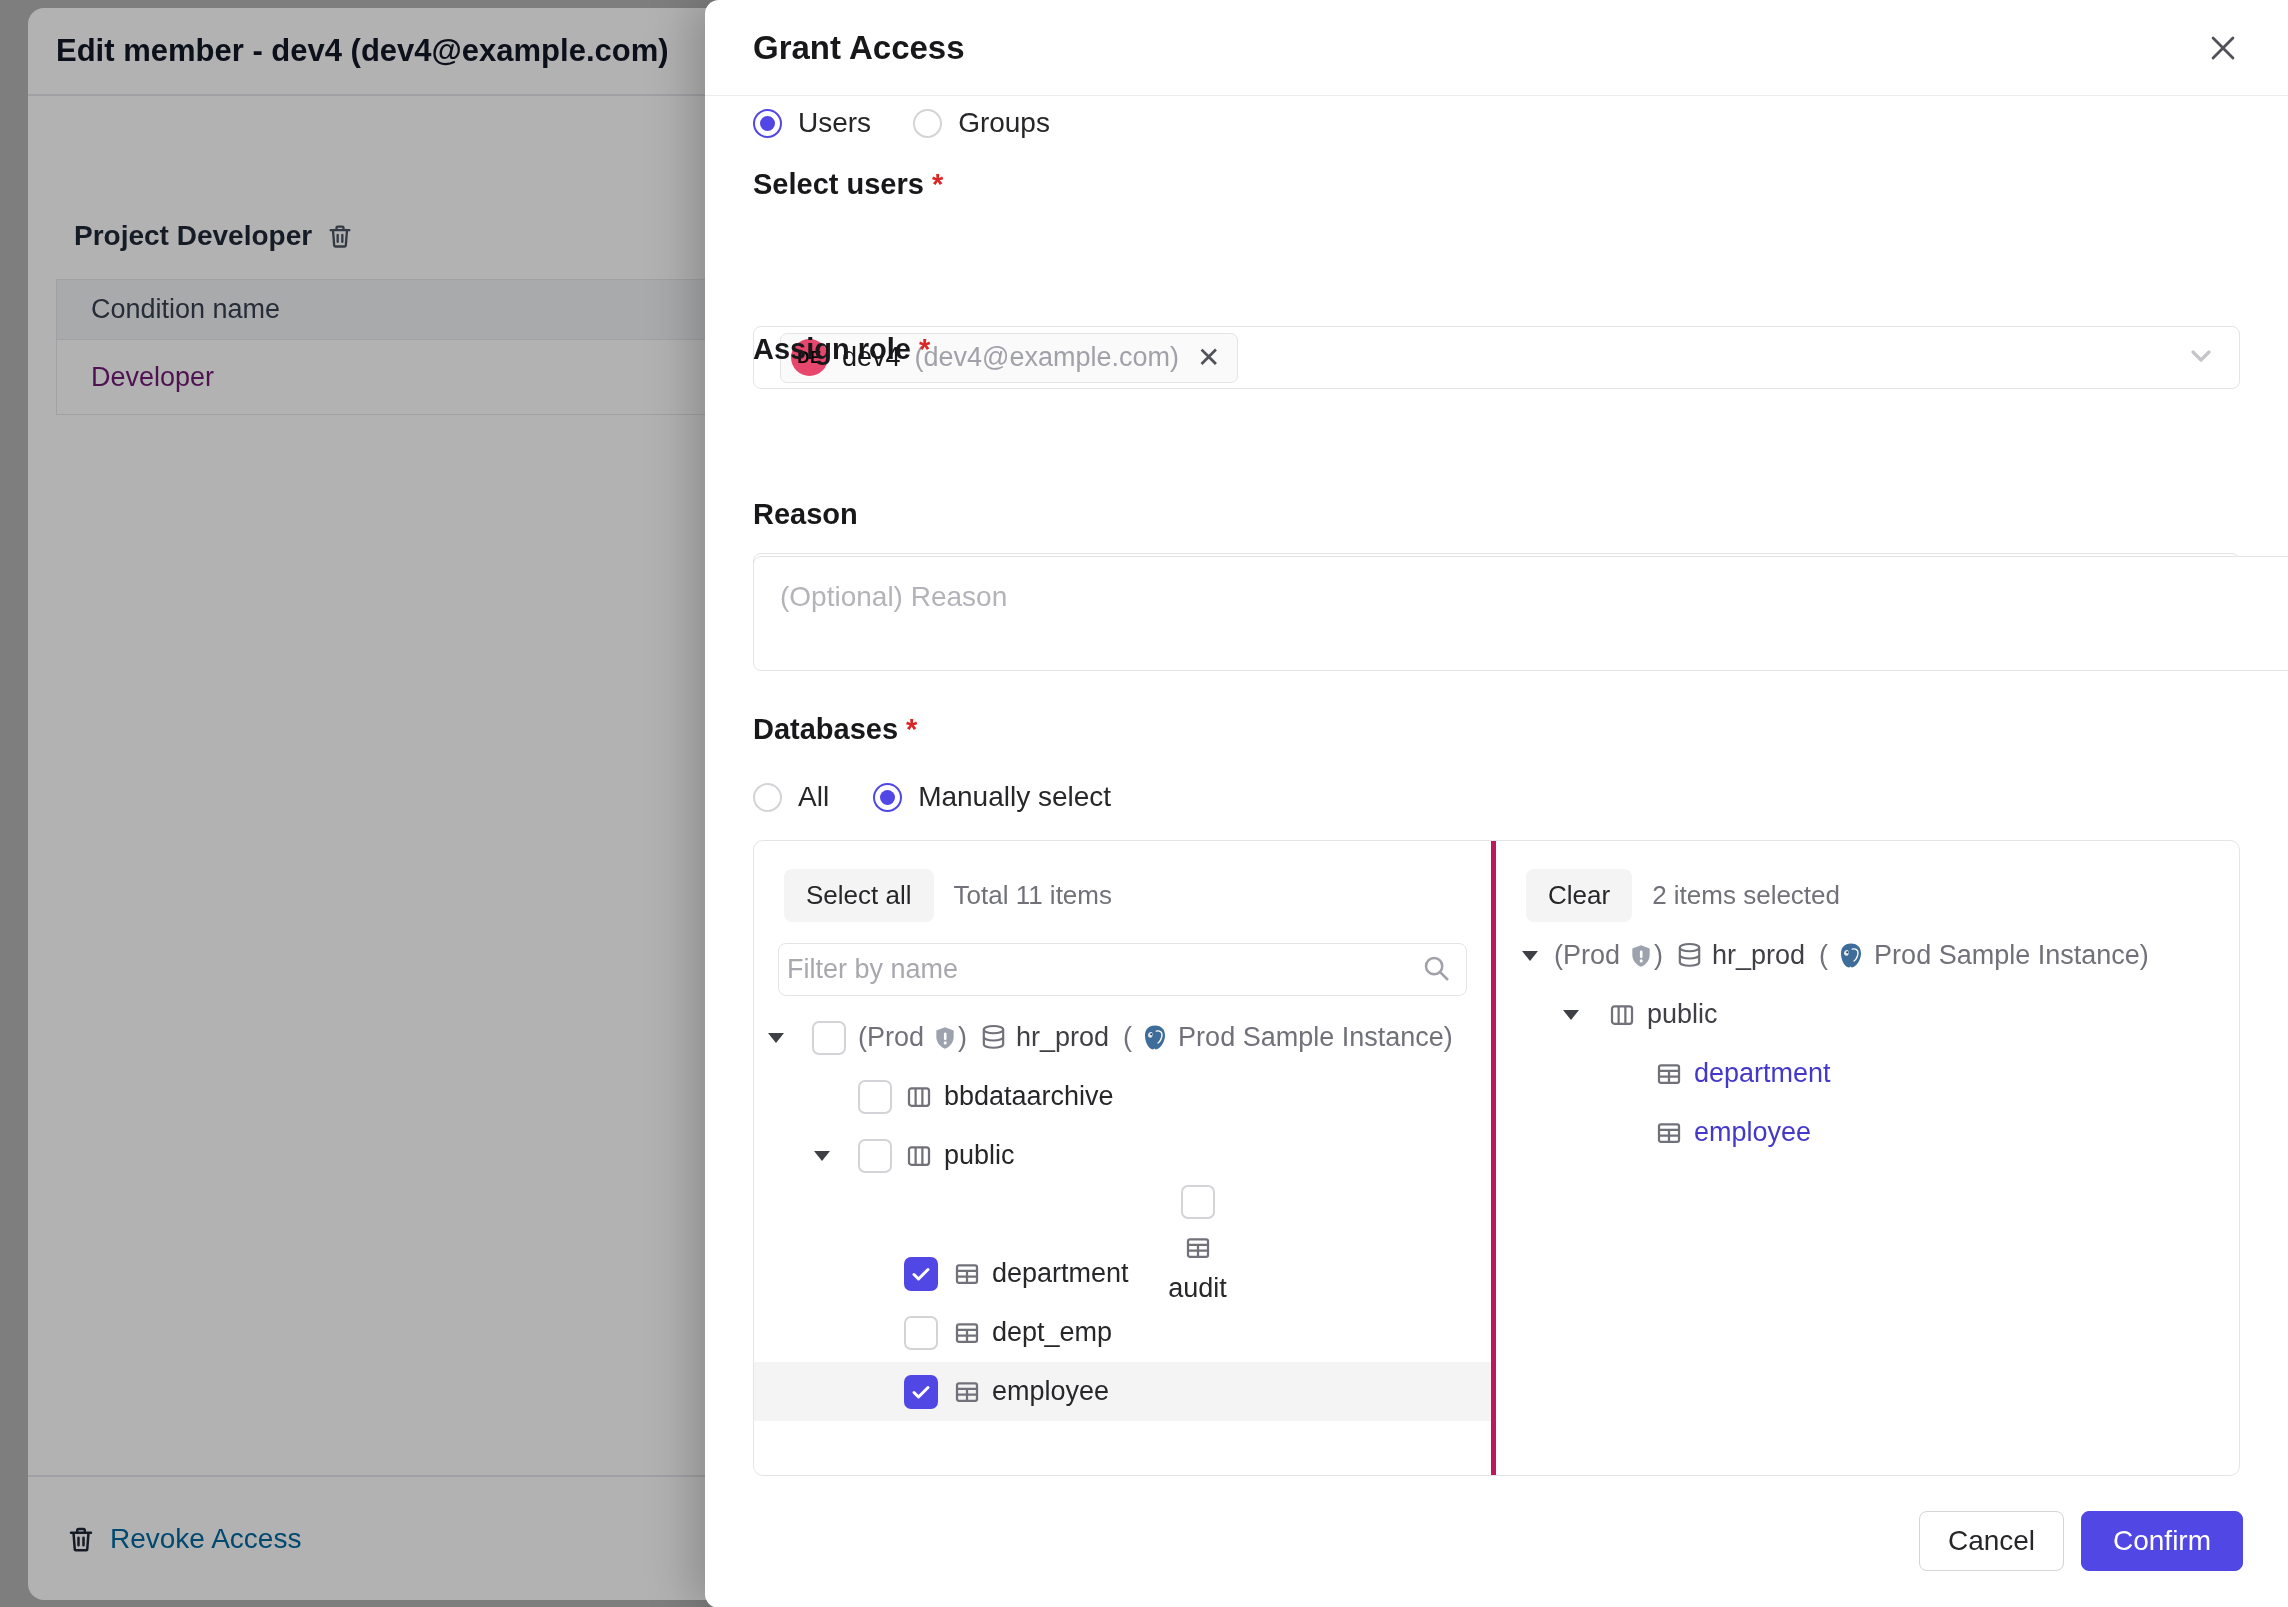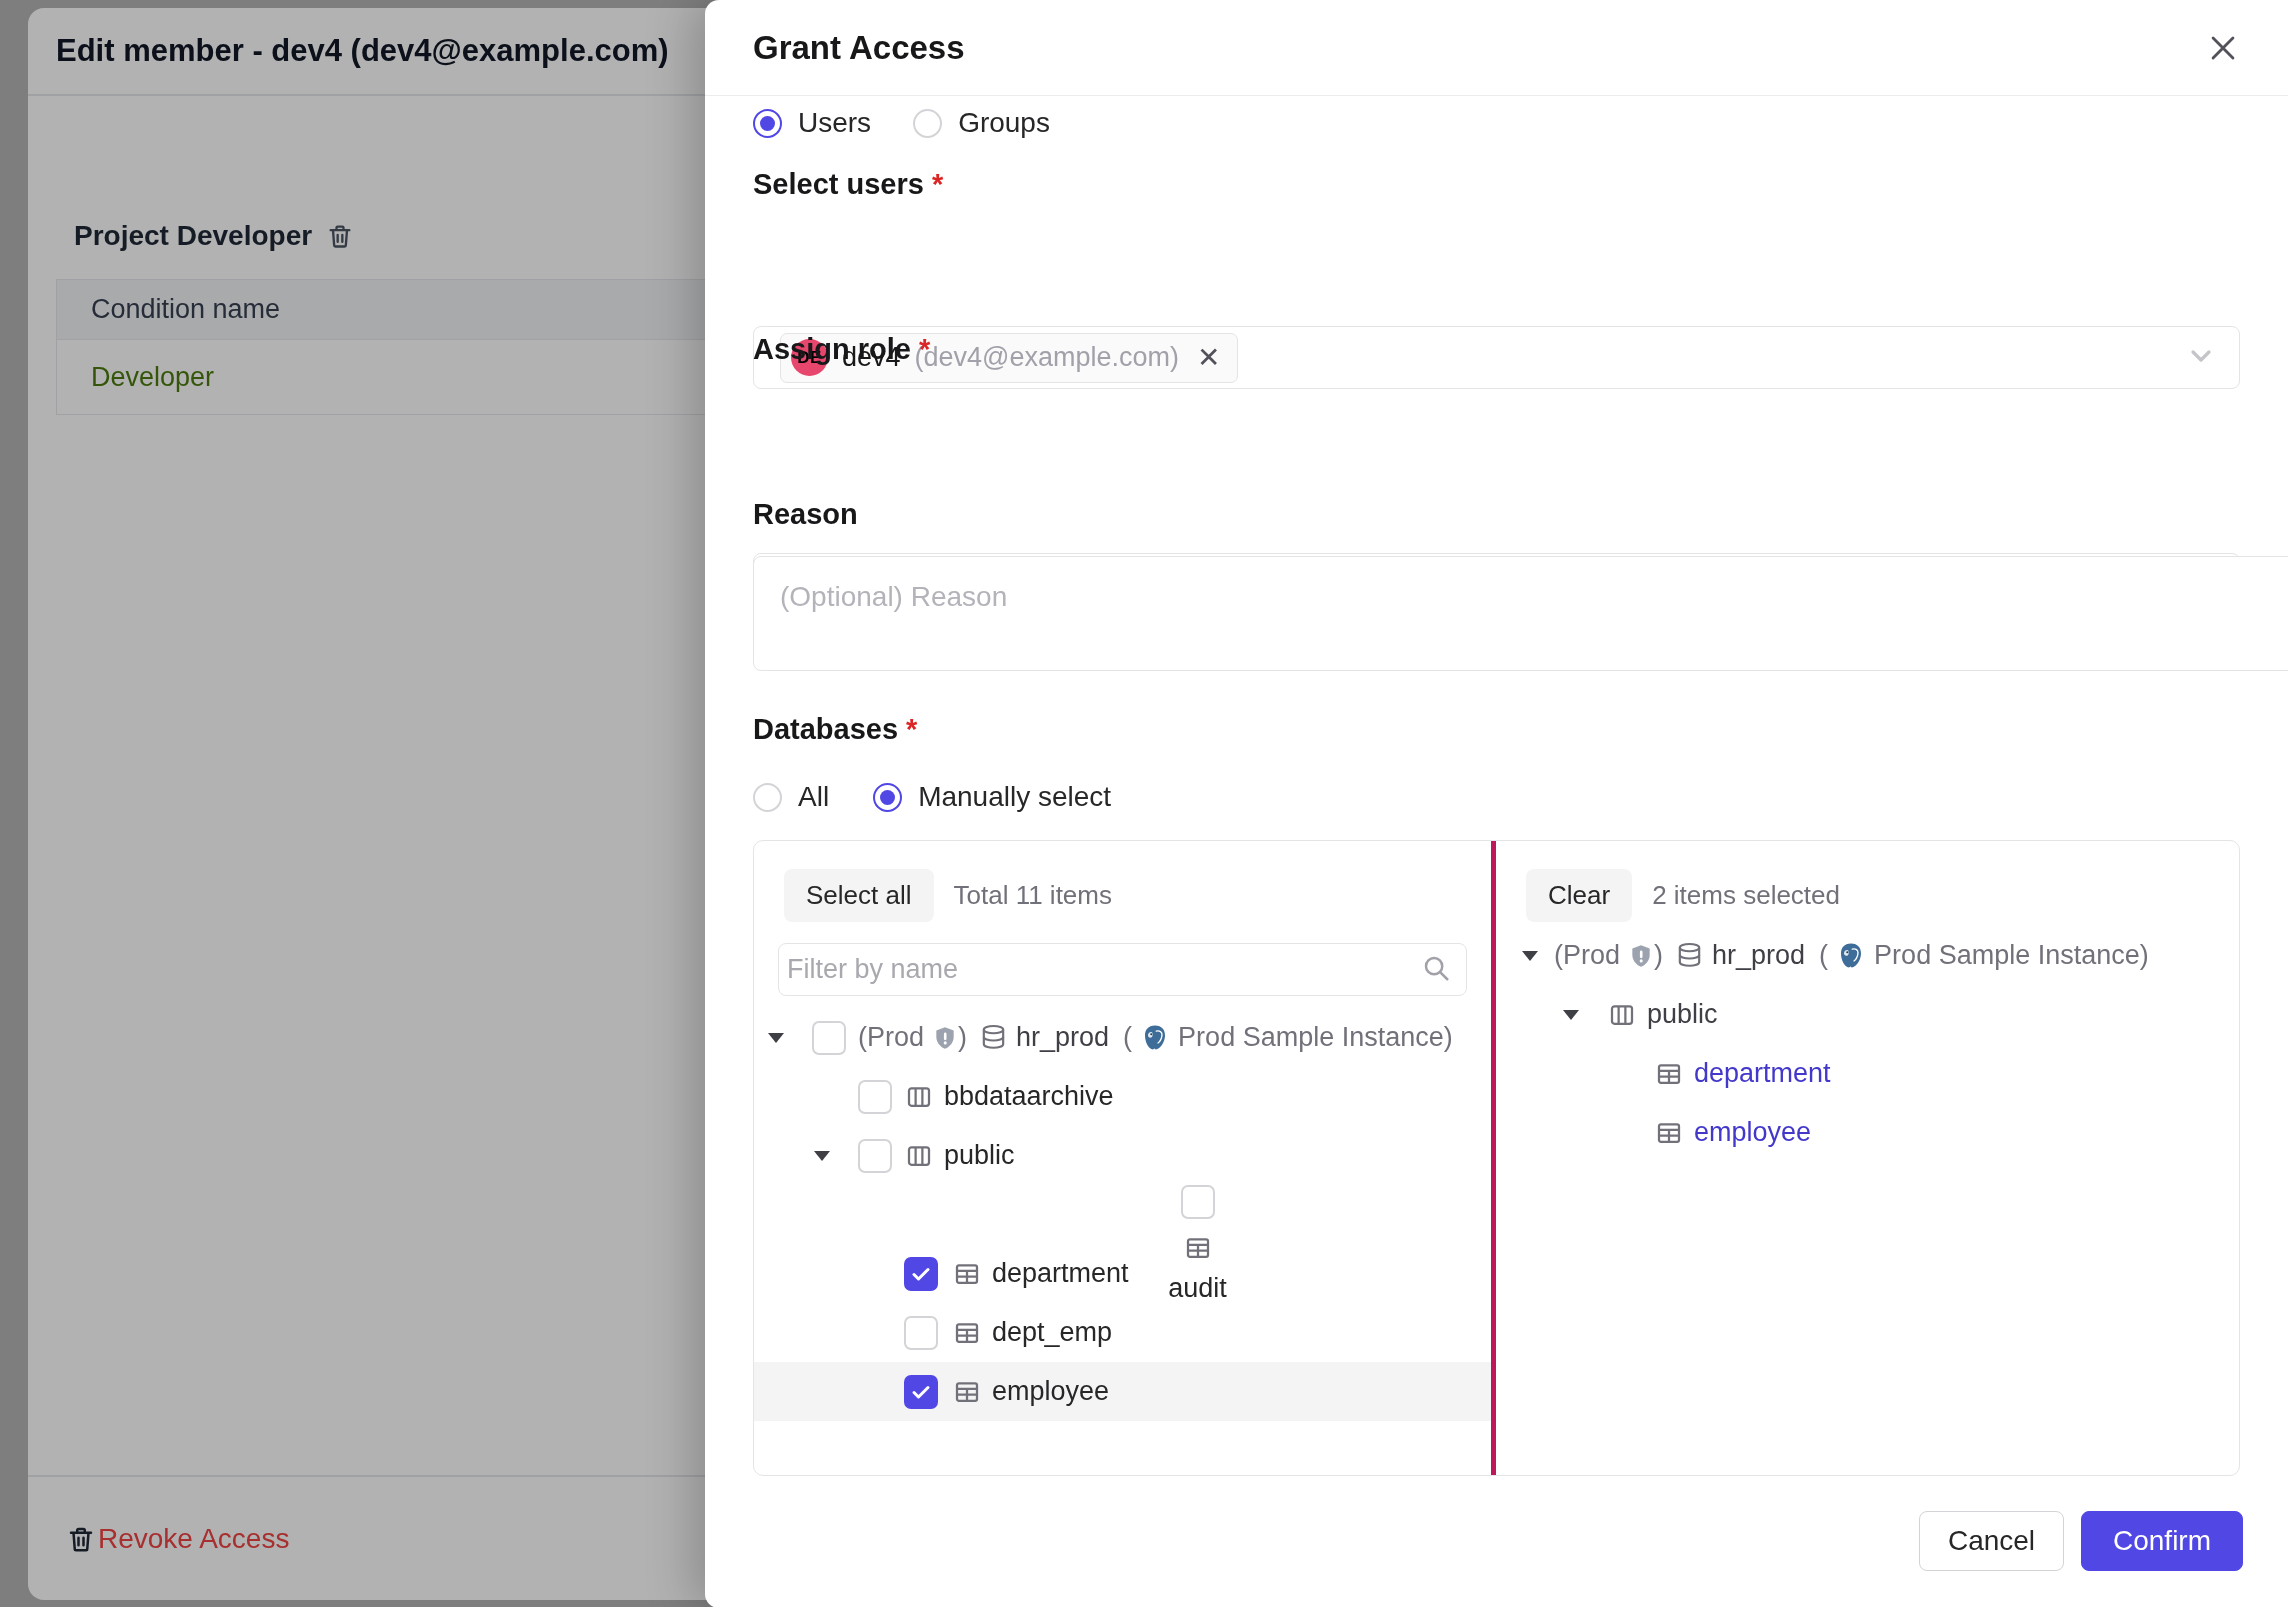--- a/index.html
+++ b/index.html
@@ -32,29 +32,29 @@
     border:1px solid #e5e7eb; font-size:27px;
   }
   .bg-table .thead {
     background:#f3f4f6; color:#374151; font-weight:500;
     height:60px; display:flex; align-items:center; padding-left:34px;
     border-bottom:1px solid #e5e7eb;
   }
   .bg-table .trow {
     height:74px; display:flex; align-items:center; padding-left:34px;
   }
-  .bg-link { color:#4d7c0f; cursor:pointer; }
+  .bg-link { color:#701a75; cursor:pointer; }
   .bg-footer {
     position:absolute; left:0; right:0; bottom:0; height:125px;
     border-top:2px solid #e5e7eb; display:flex; align-items:center;
     padding-left:38px; border-radius:0 0 0 16px;
   }
   .revoke {
-    display:flex; align-items:center; gap:2px;
-    font-size:28px; color:#ef4444; cursor:pointer;
+    display:flex; align-items:center; gap:14px;
+    font-size:28px; color:#0369a1; cursor:pointer;
   }
 
   
   .overlay { position:absolute; inset:0; background:rgba(0,0,0,0.30); z-index:5; }
 
   
   .modal {
     position:absolute; left:705px; top:0; width:1584px; height:1608px;
     background:#ffffff; z-index:10; border-radius:14px 0 0 14px;
     box-shadow:-12px 0 48px rgba(0,0,0,0.22);

